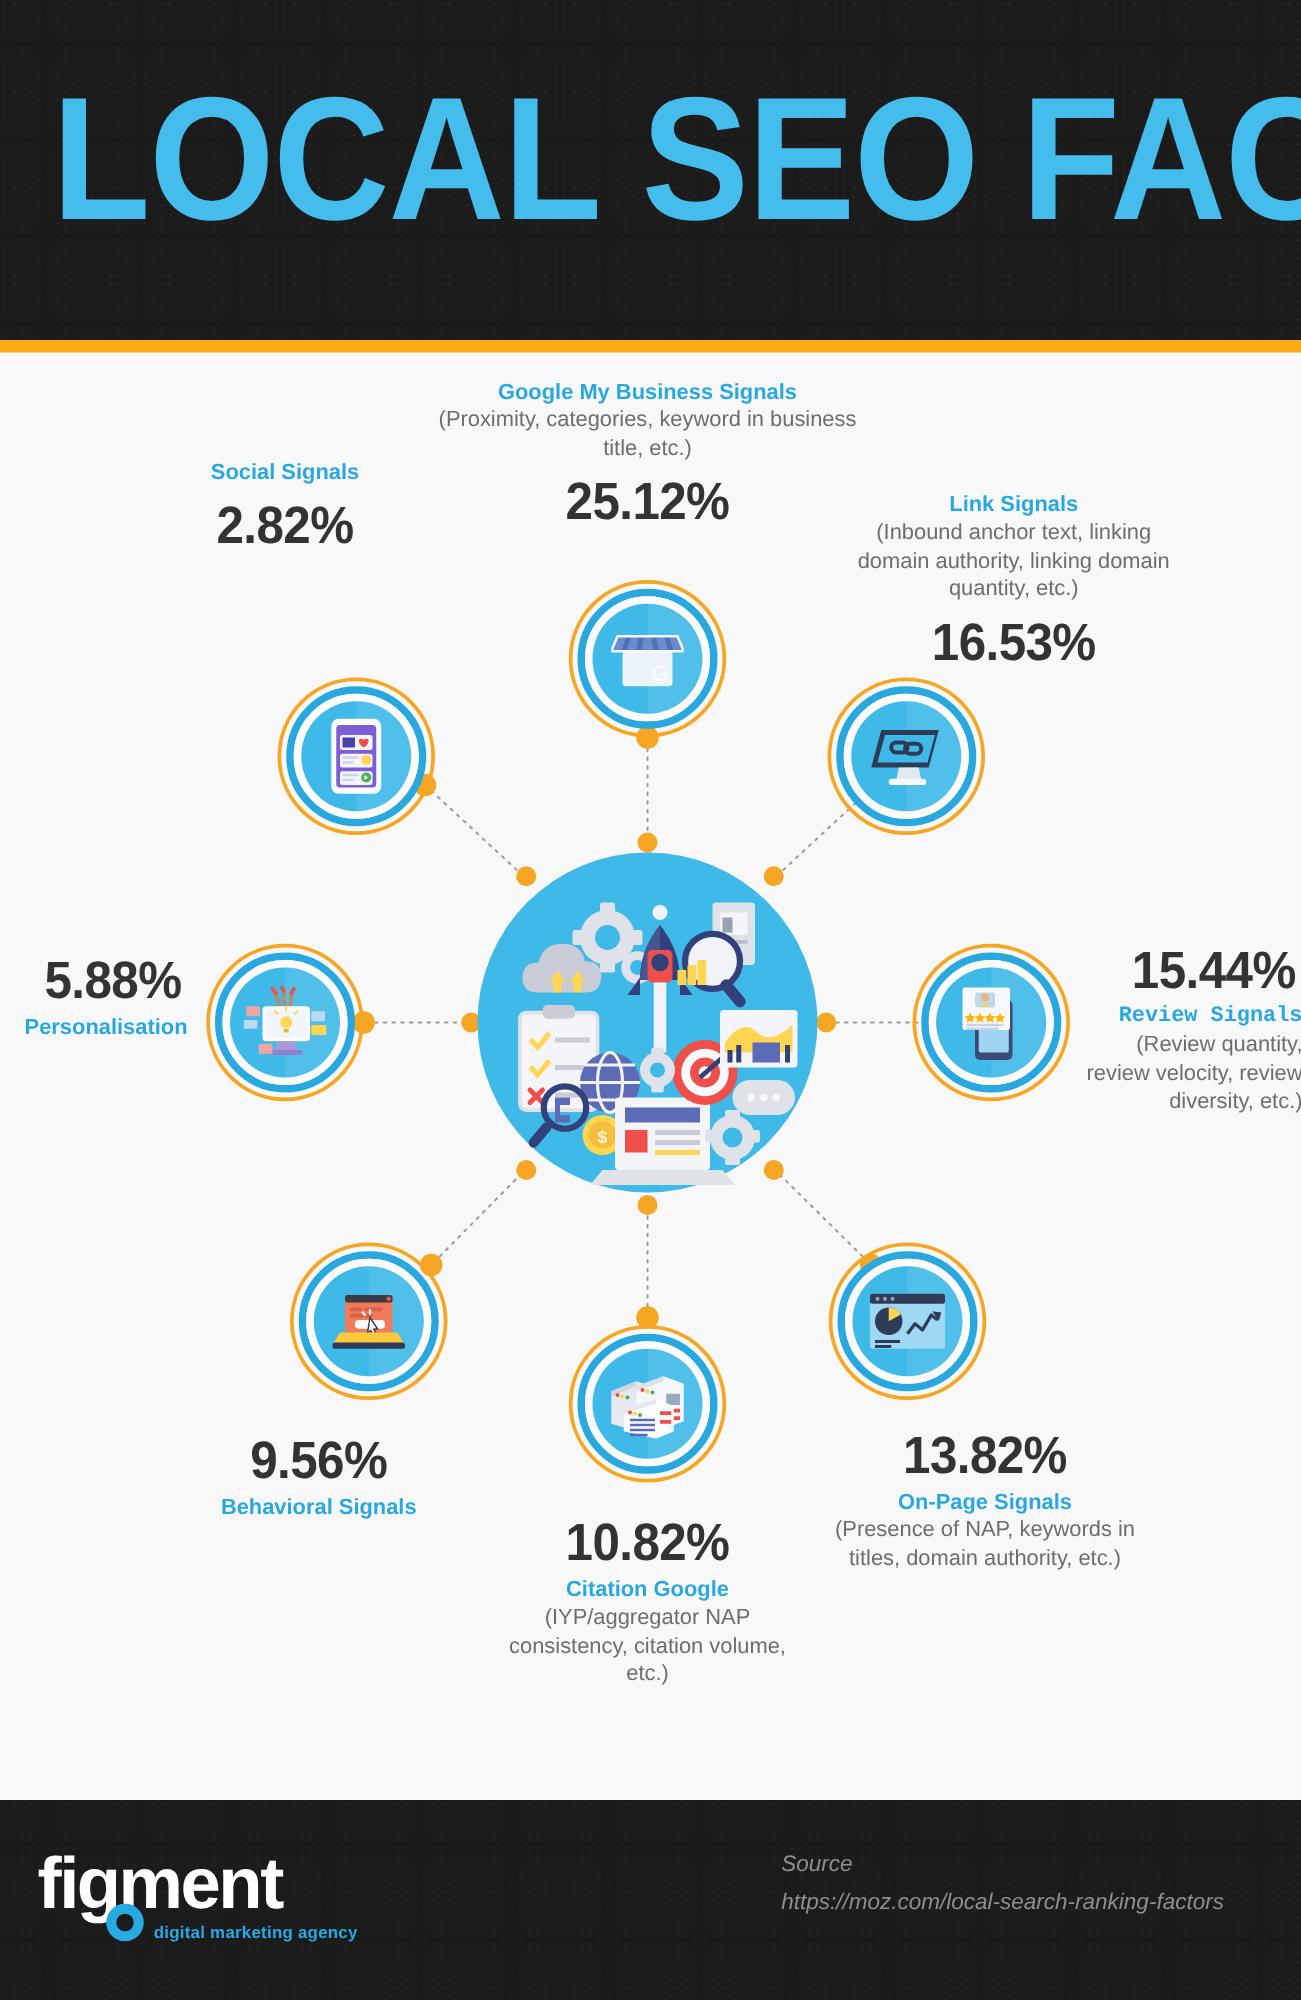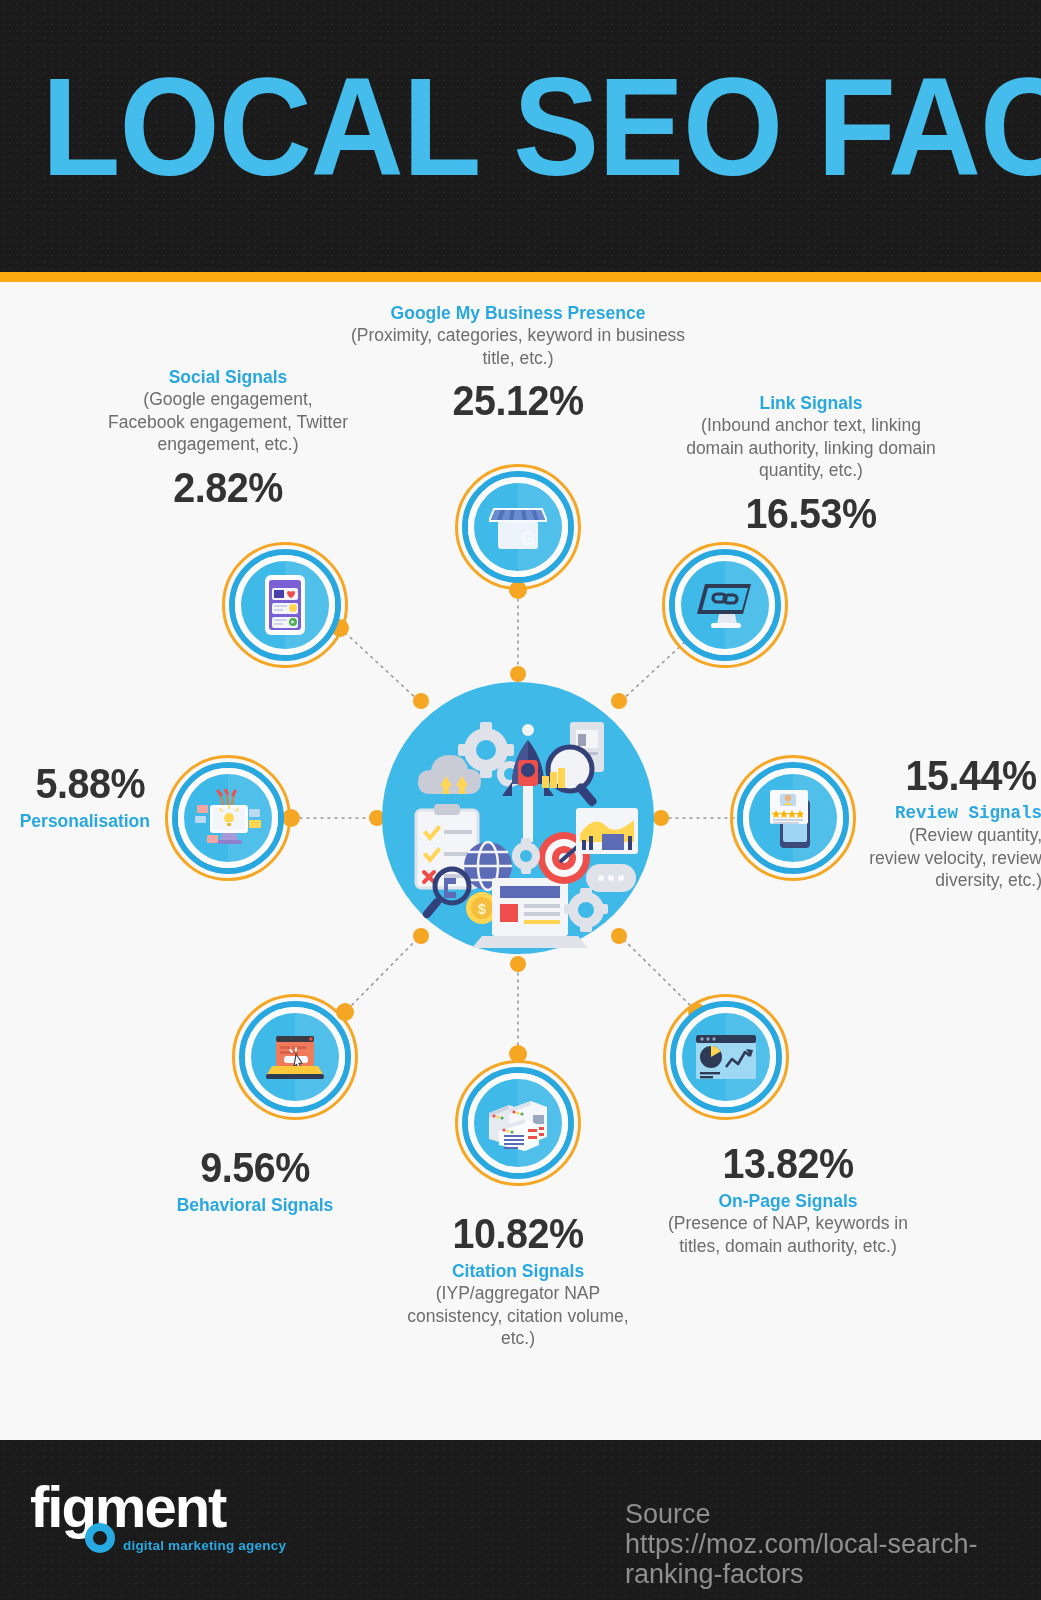--- a/index.html
+++ b/index.html
@@ -54,24 +54,24 @@
     position:absolute;left:55px;top:47px;
     width:30px;height:30px;border-radius:50%;
     border:8px solid #27a9e1;box-sizing:border-box;
   }
   .logo-tagline{
     position:absolute;left:93px;top:62px;
     font-family:"Liberation Sans Narrow","Liberation Sans",sans-serif;
     font-weight:bold;font-size:13.5px;color:#27a9e1;letter-spacing:.2px;
   }
   .source{
-    position:absolute;left:625px;top:59px;width:400px;
+    position:absolute;left:625px;top:36px;width:400px;
     color:#8f8f8f;
     font-family:"Liberation Sans Narrow","Liberation Sans",sans-serif;
-    font-size:27px;line-height:30px;
+    font-size:18px;line-height:30px;font-style:italic;
   }
 
   
   .canvas{position:absolute;left:0;top:282px;width:1041px;height:1158px;}
   svg.links{position:absolute;left:0;top:0;width:1041px;height:1158px;}
 
   
   .hub{
     position:absolute;left:382px;top:400px;width:272px;height:272px;
     border-radius:50%;background:#3fb9e8;
@@ -320,21 +320,21 @@
         <svg width="58" height="52" viewBox="0 0 58 52">
           <rect x="9" y="20" width="40" height="28" rx="3" fill="#ecf3fb"></rect>
           <path d="M5 8 l48 0 l5 12 l-58 0 Z" fill="#6b8bd0"></path>
           <path d="M14 8 l-4 12 M24 8 l-2 12 M34 8 l2 12 M44 8 l4 12" stroke="#5070b8" stroke-width="4"></path>
           <path d="M5 8 l48 0 l5 12 l-58 0 Z" fill="none" stroke="#f6fbff" stroke-width="2"></path>
           <text x="39" y="44" font-size="18" font-family="Liberation Sans, sans-serif" font-weight="bold" fill="#f6fbff" text-anchor="middle">G</text>
         </svg>
       </div>
     </div>
     <div class="block ctr" style="left:338px;top:20px;width:360px;">
-      <div class="b-title">Google My Business Presence</div>
+      <div class="b-title">Google My Business Signals</div>
       <div class="b-desc">(Proximity, categories, keyword in business title, etc.)</div>
       <div class="b-pct" style="margin-top:8px;">25.12%</div>
     </div>
 
     <div class="node" style="left:222px;top:260px;">
       <div class="ring-outer"></div>
       <div class="ring-blue"></div>
       <div class="ring-white"></div>
       <div class="disc"></div>
       <div class="glyph" style="left:19px;top:19px;">
@@ -353,21 +353,20 @@
             <rect x="11" y="31" width="13" height="2"></rect>
             <rect x="11" y="35" width="9" height="2"></rect>
             <rect x="11" y="45" width="13" height="2"></rect>
             <rect x="11" y="49" width="9" height="2"></rect>
           </g>
         </svg>
       </div>
     </div>
     <div class="block ctr" style="left:104px;top:84px;width:248px;">
       <div class="b-title">Social Signals</div>
-      <div class="b-desc">(Google engagement, Facebook engagement, Twitter engagement, etc.)</div>
       <div class="b-pct" style="margin-top:8px;">2.82%</div>
     </div>
 
     <div class="node" style="left:662px;top:260px;">
       <div class="ring-outer"></div>
       <div class="ring-blue"></div>
       <div class="ring-white"></div>
       <div class="disc"></div>
       <div class="glyph" style="left:19px;top:19px;">
         <svg width="60" height="54" viewBox="0 0 60 54">
@@ -532,21 +531,21 @@
             <g fill="#ef4f4a">
               <rect x="41" y="34" width="9" height="3"></rect>
               <rect x="41" y="41" width="9" height="3"></rect>
             </g>
           </g>
         </svg>
       </div>
     </div>
     <div class="block ctr" style="left:398px;top:928px;width:240px;">
       <div class="b-pct">10.82%</div>
-      <div class="b-title" style="margin-top:2px;">Citation Signals</div>
+      <div class="b-title" style="margin-top:2px;">Citation Google</div>
       <div class="b-desc">(IYP/aggregator NAP consistency, citation volume, etc.)</div>
     </div>
 
     <div class="node" style="left:663px;top:712px;">
       <div class="ring-outer"></div>
       <div class="ring-blue"></div>
       <div class="ring-white"></div>
       <div class="disc"></div>
       <div class="glyph" style="left:19px;top:19px;">
         <svg width="64" height="48" viewBox="0 0 64 48">

